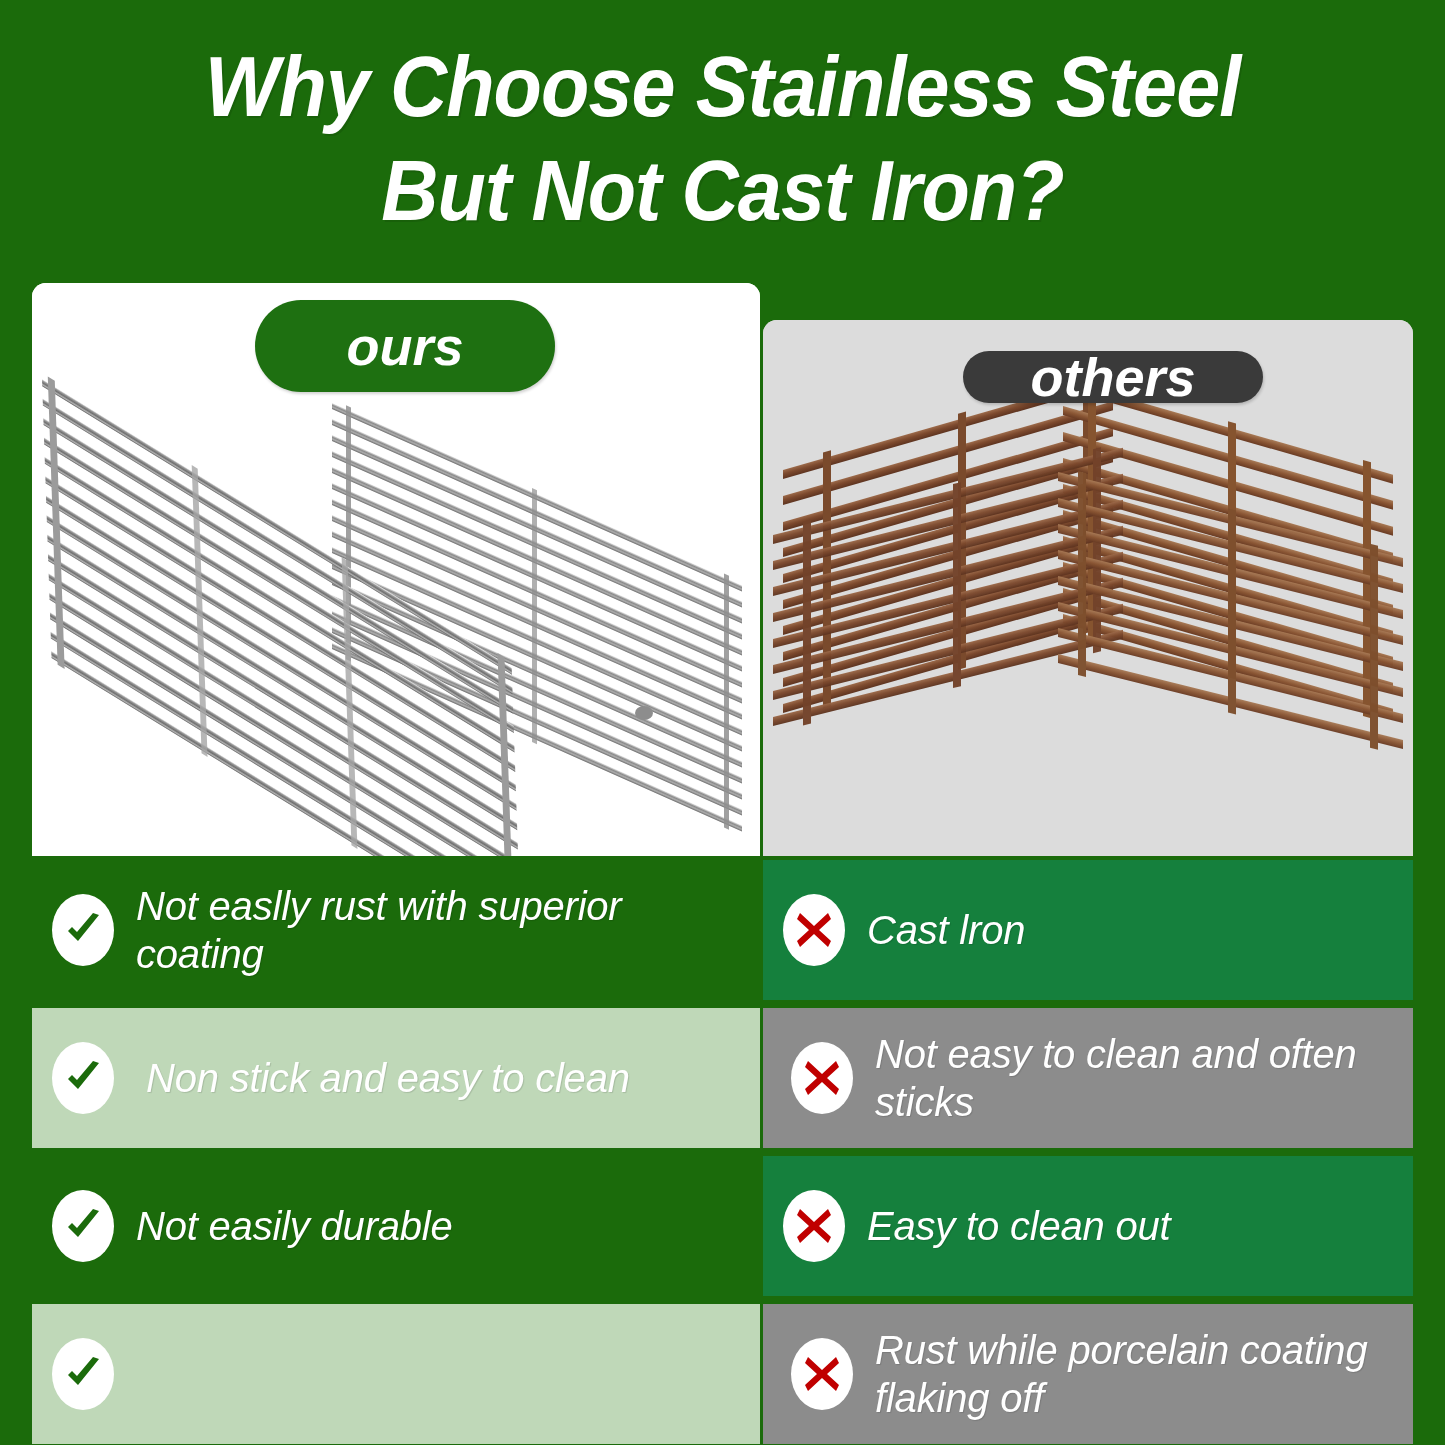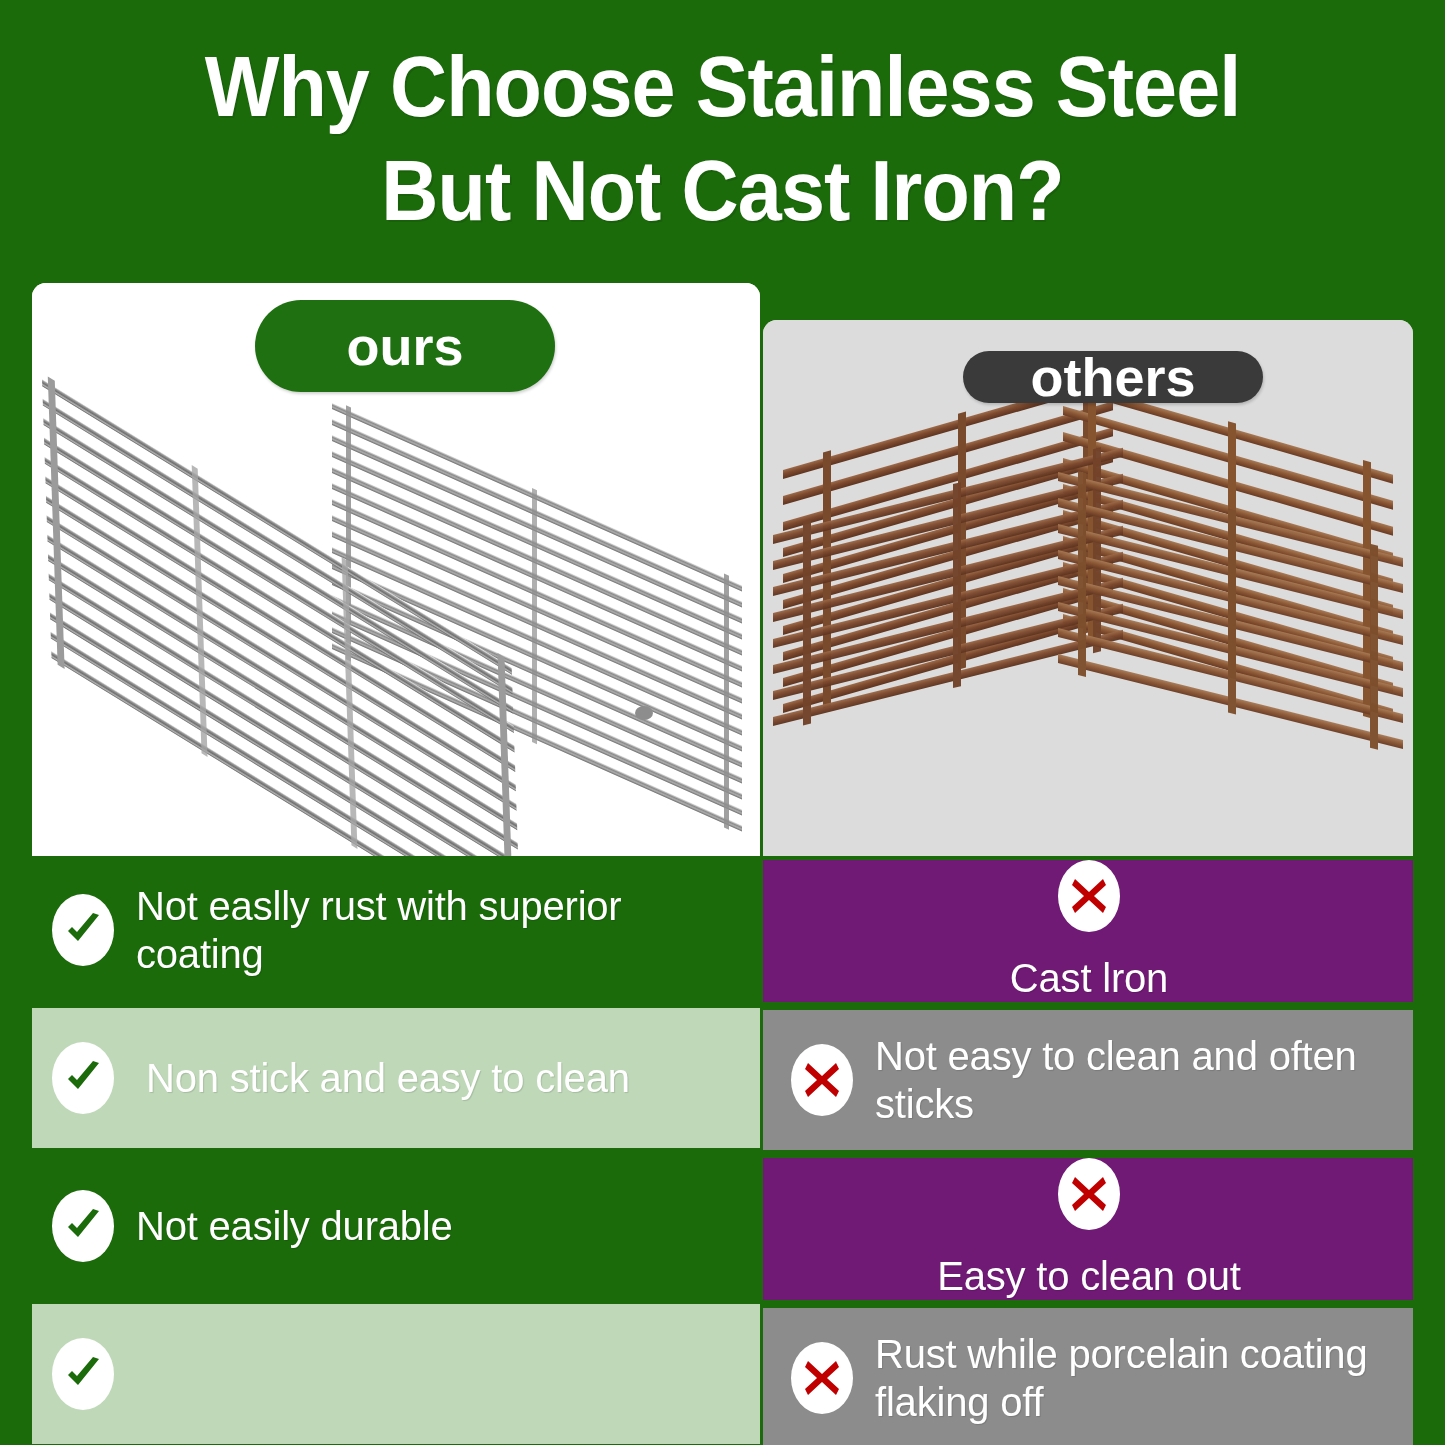--- a/index.html
+++ b/index.html
@@ -9,20 +9,21 @@
     overflow:hidden;
     background:#1b6b0b;
     font-family:"Liberation Sans", sans-serif;
   }
 
   #page {
     position:relative;
     width:1445px; height:1445px;
     background:#1b6b0b;
     overflow:hidden;
+    font-style:italic;
   }
 
   
   #title {
     position:absolute;
     top:34px; left:0; width:1445px;
     text-align:center;
     color:#ffffff;
     font-weight:700;
     font-size:86px;
@@ -93,21 +94,21 @@
     gap:22px;
     padding:0 18px 0 20px;
     margin-bottom:8px;
     min-height:140px;
   }
 
   
   .row.l-dark  { background:#1b6b0b; }
   .row.l-light { background:#bfd8b8;gap:32px; }
   
-  .row.r-light { background:#701a75;flex-direction:column; }
+  .row.r-light { background:#15803d; }
   .row.r-dark  { background:#8c8c8c;padding-left:28px; }
 
   .row .label {
     color:#ffffff;
     font-size:40px;
     line-height:48px;
     font-weight:400;
     letter-spacing:-0.2px;
     text-shadow:1px 1px 1px rgba(0,0,0,0.13);
   }

